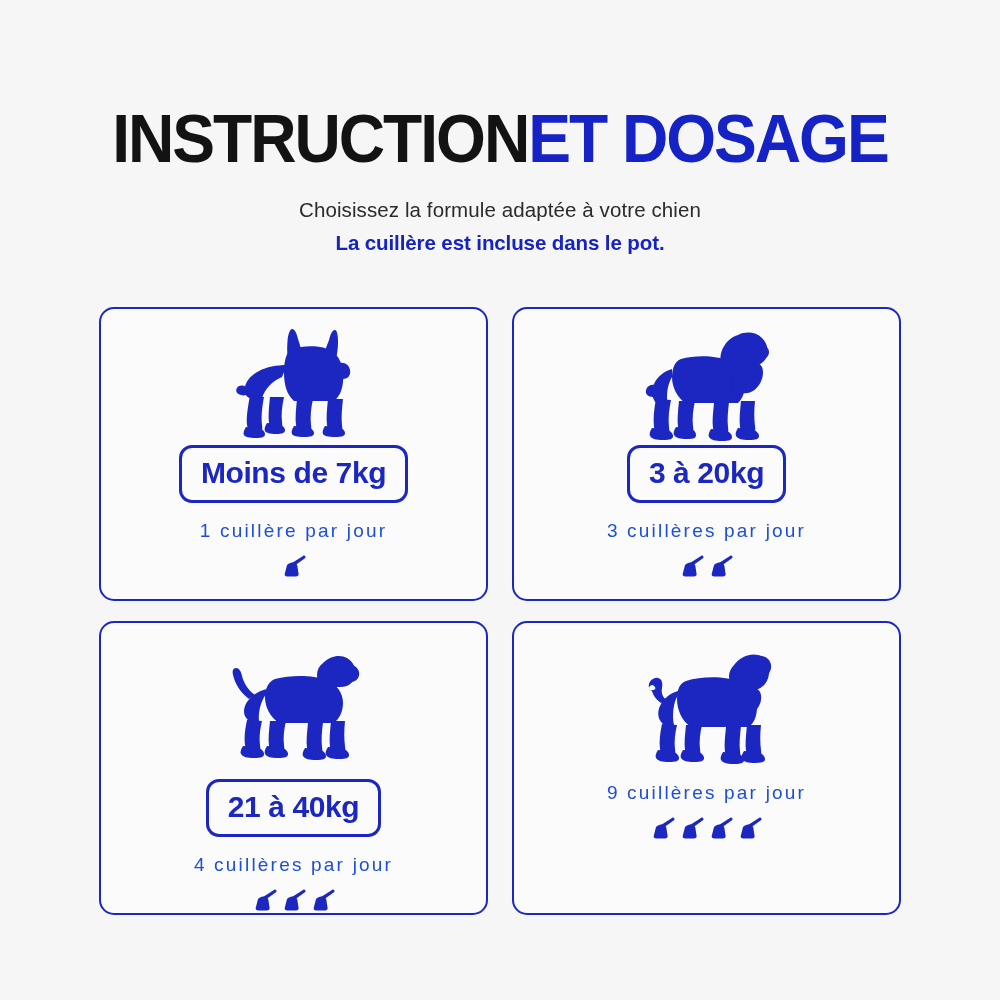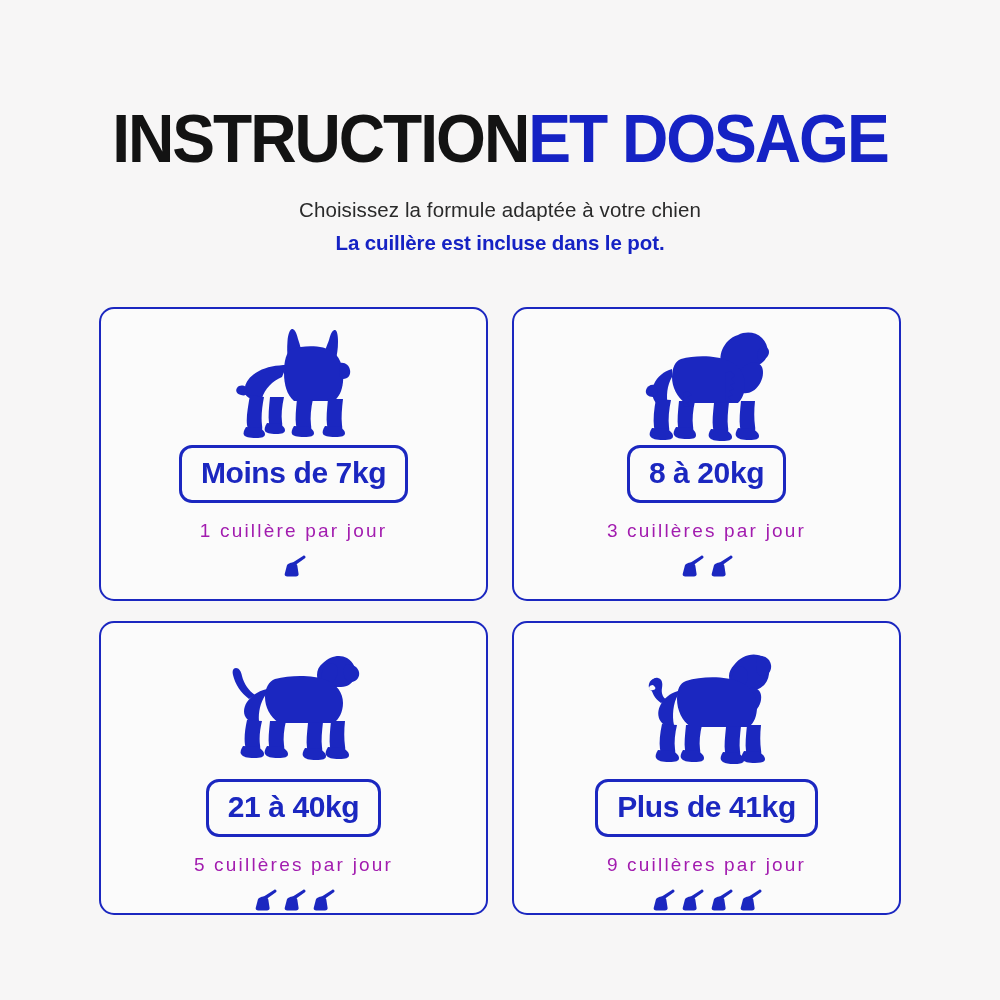--- a/index.html
+++ b/index.html
@@ -101,21 +101,21 @@
     font-size: 30px;
     line-height: 30px;
     letter-spacing: -0.4px;
     padding: 10px 19px 12px 19px;
     white-space: nowrap;
     background: transparent;
   }
 
   .dose-text {
     margin-top: 17px;
-    color: #a21caf;
+    color: #1d4ed8;
     font-size: 19px;
     line-height: 22px;
     letter-spacing: 2.2px;
     white-space: nowrap;
   }
 
   .spoons {
     margin-top: 13px;
     display: flex;
     flex-direction: row;
@@ -196,21 +196,21 @@
             <path d="M34 100 C32 103 31 106 32 108 C34 111 38 112 45 112 C52 112 54 111 54 108 C54 105 52 103 49 101 Z"></path>
             <path d="M72 76 C71 86 70 94 71 101 C72 107 75 109 80 109 C85 109 87 106 86 100 C85 93 86 84 87 75 Z"></path>
             <path d="M69 102 C67 105 66 108 67 110 C69 113 73 114 80 114 C87 114 90 113 90 110 C90 107 87 105 84 103 Z"></path>
             <path d="M99 74 C98 84 97 93 98 100 C99 106 102 108 107 108 C112 108 114 105 113 99 C112 92 112 83 113 74 Z"></path>
             <path d="M96 101 C94 104 93 107 94 109 C96 112 100 113 107 113 C114 113 117 112 117 109 C117 106 114 104 111 102 Z"></path>
             <path d="M89 44 L93 49 L89 52 L93 56 L88 58 L92 62 L87 64 L91 68 L86 70 L90 74 L84 75 L83 46 Z"></path>
             <path d="M46 64 L50 68 L45 70 L49 74 L44 76 L48 79 L42 80 L41 66 Z"></path>
           </g>
         </svg>
       </div>
-      <div class="badge">8 à 20kg</div>
+      <div class="badge">3 à 20kg</div>
       <div class="dose-text">3 cuillères par jour</div>
       <div class="spoons">
         <svg width="26" height="24" viewBox="0 0 26 24" aria-hidden="true">
           <g fill="#1b27c0">
             <path d="M24.2 1.2 C24.8 2.0 24.6 2.9 23.6 3.6 L12.4 11.6 L10.2 8.6 L22.0 1.0 C22.9 0.4 23.7 0.5 24.2 1.2 Z"></path>
             <path d="M11.6 7.4 C13.9 7.4 15.8 8.7 16.3 10.5 L17.6 19.0 C17.8 20.3 16.7 21.4 15.0 21.4 L6.2 21.4 C4.5 21.4 3.4 20.3 3.7 19.0 L5.9 10.5 C6.5 8.7 9.2 7.4 11.6 7.4 Z"></path>
           </g>
         </svg>
         <svg width="26" height="24" viewBox="0 0 26 24" aria-hidden="true">
           <g fill="#1b27c0">
@@ -236,21 +236,21 @@
             <path d="M43 70 C42 80 41 88 42 95 C43 101 46 103 51 103 C56 103 58 100 57 94 C56 87 57 78 59 70 Z"></path>
             <path d="M40 95 C38 98 37 101 38 103 C40 106 44 107 51 107 C58 107 61 106 61 103 C61 100 58 98 55 96 Z"></path>
             <path d="M81 72 C80 82 79 90 80 97 C81 103 84 105 89 105 C94 105 96 102 95 96 C94 89 95 80 96 71 Z"></path>
             <path d="M78 97 C76 100 75 103 76 105 C78 108 82 109 89 109 C96 109 99 108 99 105 C99 102 96 100 93 98 Z"></path>
             <path d="M104 70 C103 80 102 89 103 96 C104 102 107 104 112 104 C117 104 119 101 118 95 C117 88 117 79 118 70 Z"></path>
             <path d="M101 96 C99 99 98 102 99 104 C101 107 105 108 112 108 C119 108 122 107 122 104 C122 101 119 99 116 97 Z"></path>
           </g>
         </svg>
       </div>
       <div class="badge">21 à 40kg</div>
-      <div class="dose-text">5 cuillères par jour</div>
+      <div class="dose-text">4 cuillères par jour</div>
       <div class="spoons">
         <svg width="26" height="24" viewBox="0 0 26 24" aria-hidden="true">
           <g fill="#1b27c0">
             <path d="M24.2 1.2 C24.8 2.0 24.6 2.9 23.6 3.6 L12.4 11.6 L10.2 8.6 L22.0 1.0 C22.9 0.4 23.7 0.5 24.2 1.2 Z"></path>
             <path d="M11.6 7.4 C13.9 7.4 15.8 8.7 16.3 10.5 L17.6 19.0 C17.8 20.3 16.7 21.4 15.0 21.4 L6.2 21.4 C4.5 21.4 3.4 20.3 3.7 19.0 L5.9 10.5 C6.5 8.7 9.2 7.4 11.6 7.4 Z"></path>
           </g>
         </svg>
         <svg width="26" height="24" viewBox="0 0 26 24" aria-hidden="true">
           <g fill="#1b27c0">
             <path d="M24.2 1.2 C24.8 2.0 24.6 2.9 23.6 3.6 L12.4 11.6 L10.2 8.6 L22.0 1.0 C22.9 0.4 23.7 0.5 24.2 1.2 Z"></path>
@@ -283,21 +283,20 @@
             <path d="M16 99 C14 102 13 105 14 107 C16 110 20 111 27 111 C34 111 37 110 37 107 C37 104 34 102 31 100 Z"></path>
             <path d="M44 74 C43 84 42 92 43 99 C44 105 47 107 52 107 C57 107 59 104 58 98 C57 91 58 82 60 74 Z"></path>
             <path d="M41 99 C39 102 38 105 39 107 C41 110 45 111 52 111 C59 111 62 110 62 107 C62 104 59 102 56 100 Z"></path>
             <path d="M84 76 C83 86 82 94 83 101 C84 107 87 109 92 109 C97 109 99 106 98 100 C97 93 98 84 99 75 Z"></path>
             <path d="M81 101 C79 104 78 107 79 109 C81 112 85 113 92 113 C99 113 102 112 102 109 C102 106 99 104 96 102 Z"></path>
             <path d="M105 74 C104 84 103 93 104 100 C105 106 108 108 113 108 C118 108 120 105 119 99 C118 92 118 83 119 74 Z"></path>
             <path d="M102 100 C100 103 99 106 100 108 C102 111 106 112 113 112 C120 112 123 111 123 108 C123 105 120 103 117 101 Z"></path>
           </g>
         </svg>
       </div>
-      <div class="badge">Plus de 41kg</div>
       <div class="dose-text">9 cuillères par jour</div>
       <div class="spoons">
         <svg width="26" height="24" viewBox="0 0 26 24" aria-hidden="true">
           <g fill="#1b27c0">
             <path d="M24.2 1.2 C24.8 2.0 24.6 2.9 23.6 3.6 L12.4 11.6 L10.2 8.6 L22.0 1.0 C22.9 0.4 23.7 0.5 24.2 1.2 Z"></path>
             <path d="M11.6 7.4 C13.9 7.4 15.8 8.7 16.3 10.5 L17.6 19.0 C17.8 20.3 16.7 21.4 15.0 21.4 L6.2 21.4 C4.5 21.4 3.4 20.3 3.7 19.0 L5.9 10.5 C6.5 8.7 9.2 7.4 11.6 7.4 Z"></path>
           </g>
         </svg>
         <svg width="26" height="24" viewBox="0 0 26 24" aria-hidden="true">
           <g fill="#1b27c0">

